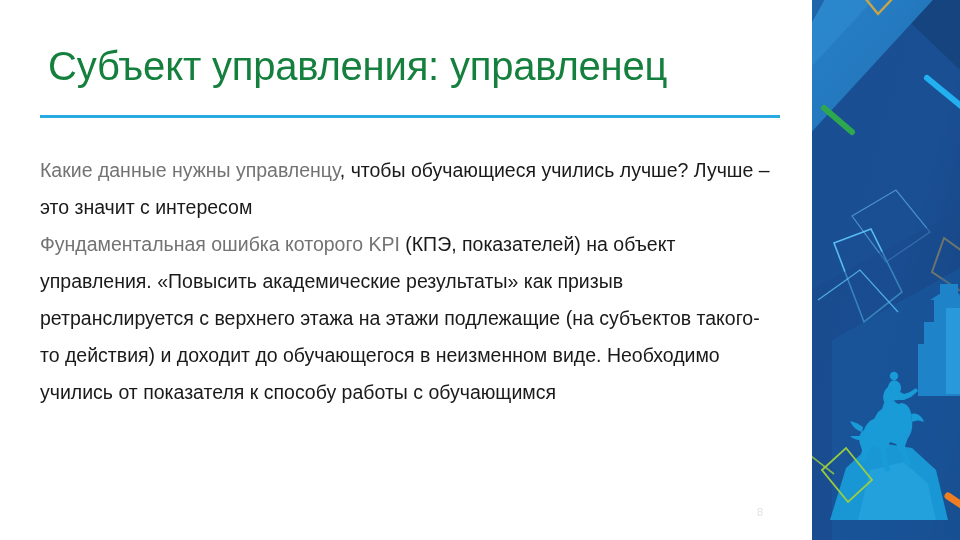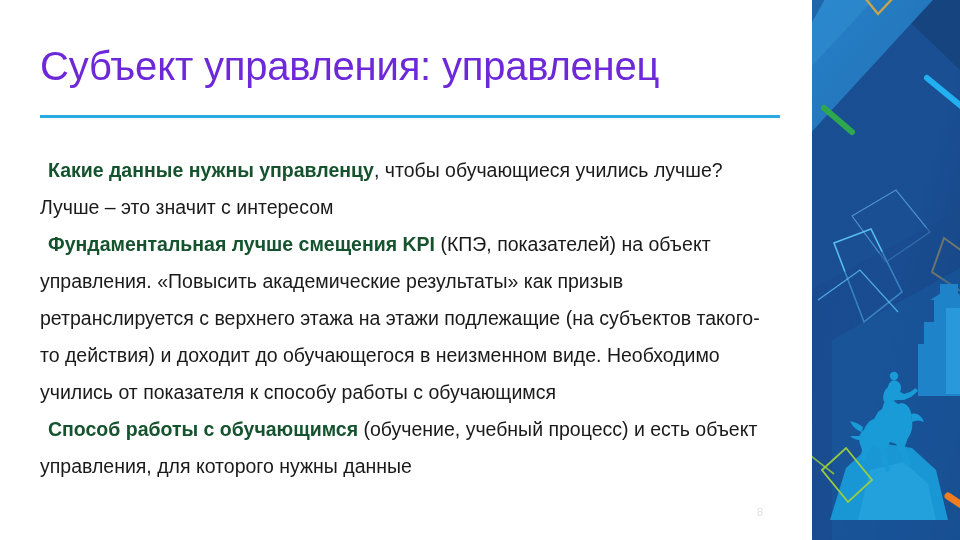--- a/index.html
+++ b/index.html
@@ -21,24 +21,25 @@
   
   .title-area {
     position: absolute;
     left: 40px;
     top: 44px;
     width: 740px;
   }
   .slide-title {
     font-size: 40px;
     font-weight: 400;
-    color: #6d28d9;
+    color: #15803d;
     letter-spacing: -0.2px;
     line-height: 1.12;
     white-space: nowrap;
+    margin-left: 8px;
   }
   .title-rule {
     position: absolute;
     left: 40px;
     top: 115px;
     width: 740px;
     height: 3px;
     background: #29abe2;
   }
 
@@ -50,23 +51,22 @@
     width: 735px;
   }
   .para {
     font-size: 19.5px;
     line-height: 37px;
     color: #1a1a1a;
     margin: 0 0 0 0;
   }
   .para + .para { margin-top: 0; }
   .lead {
-    font-weight: bold;
-    color: #14532d;
-    margin-left: 8px;
+    font-weight: normal;
+    color: #737373;
   }
 
   
   .page-number {
     position: absolute;
     left: 757px;
     top: 506px;
     font-size: 11px;
     color: #e2e2e2;
   }
@@ -90,23 +90,22 @@
 
   <div class="title-area">
     <div class="slide-title">Субъект управления: управленец</div>
   </div>
   <div class="title-rule"></div>
 
   <div class="body-area">
 
     <p class="para"><span class="lead">Какие данные нужны управленцу</span><span>, чтобы обучающиеся учились лучше? Лучше – это значит с интересом</span></p>
 
-    <p class="para"><span class="lead">Фундаментальная лучше смещения KPI</span><span> (КПЭ, показателей) на объект управления. «Повысить академические результаты» как призыв ретранслируется с верхнего этажа на этажи подлежащие (на субъектов такого-то действия) и доходит до обучающегося в неизменном виде. Необходимо учились от показателя к способу работы с обучающимся</span></p>
-
-    <p class="para"><span class="lead">Способ работы с обучающимся</span><span> (обучение, учебный процесс) и есть объект управления, для которого нужны данные</span></p>
+    <p class="para"><span class="lead">Фундаментальная ошибка которого KPI</span><span> (КПЭ, показателей) на объект управления. «Повысить академические результаты» как призыв ретранслируется с верхнего этажа на этажи подлежащие (на субъектов такого-то действия) и доходит до обучающегося в неизменном виде. Необходимо учились от показателя к способу работы с обучающимся</span></p>
+
 
   </div>
 
   <div class="page-number">8</div>
 
   <div class="deco-panel">
     <svg class="deco-svg" width="148" height="540" viewBox="0 0 148 540" xmlns="http://www.w3.org/2000/svg">
       <defs>
         <linearGradient id="gBase" x1="0" y1="0" x2="1" y2="1">
           <stop offset="0%" stop-color="#1a4e92"></stop>

